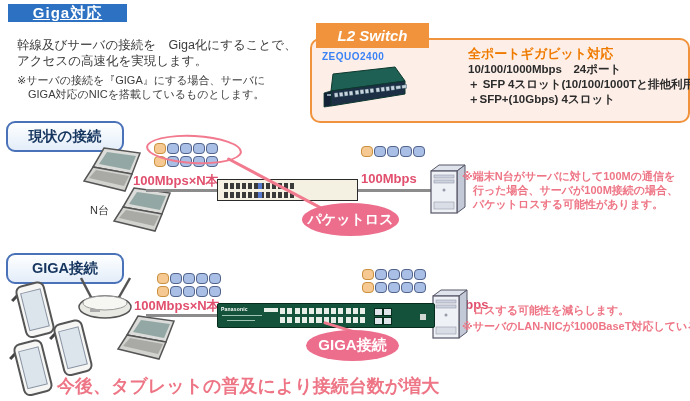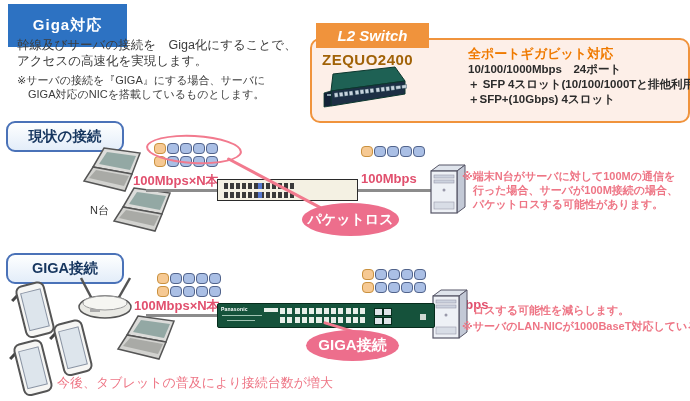--- a/index.html
+++ b/index.html
@@ -6,21 +6,21 @@
   body{font-family:"Liberation Sans","DejaVu Sans",sans-serif;}
   #canvas{position:relative;width:690px;height:401px;background:#fff;overflow:hidden;}
   .abs{position:absolute;}
   .badge-blue{background:#2d72c2;color:#fff;font-weight:bold;font-size:15px;
     display:flex;align-items:center;justify-content:center;letter-spacing:1px;}
   .badge-orange{background:#f0933c;color:#fff;font-weight:bold;font-size:15px;
     display:flex;align-items:center;justify-content:center;z-index:3;font-style:italic;}
   .body-text{font-size:12.5px;color:#3c3c3c;line-height:16px;white-space:pre;}
   .note-text{font-size:11px;color:#3c3c3c;line-height:14px;white-space:pre;}
   .l2-box{background:#fdefe8;border:2px solid #f0933c;border-radius:10px;}
-  .model{font-size:15px;font-weight:bold;color:#a16207;letter-spacing:.5px;}
+  .model{font-size:10px;font-weight:bold;color:#3b82f6;letter-spacing:.5px;}
   .feature{font-size:13px;font-weight:bold;color:#ef7a00;}
   .spec{font-size:11.5px;font-weight:600;color:#2b2b2b;line-height:15px;white-space:pre;}
   .section-label{border:2px solid #4a72b8;border-radius:9px;color:#16365f;font-weight:bold;
     font-size:14.5px;display:flex;align-items:center;justify-content:center;
     background:linear-gradient(#feffff,#e3edf9);}
   .red-label{color:#e1506e;font-weight:bold;font-size:13px;white-space:pre;}
   .pink-note{color:#ee7585;font-weight:bold;font-size:11px;line-height:14px;white-space:pre;}
   .net-line{background:#8c8c8c;height:2.5px;}
   .badge-pink{background:#ed6e8c;border-radius:50%;color:#fff;font-weight:bold;
     display:flex;align-items:center;justify-content:center;z-index:4;}
@@ -35,21 +35,21 @@
   .gswitch .ports{position:absolute;background:repeating-linear-gradient(90deg,#e8efe9 0 5px,#15523b 5px 7.3px);}
   .wswitch{background:#f4f1e3;border:1.5px solid #2a2a2a;box-sizing:border-box;}
   .wswitch .ports{position:absolute;background:repeating-linear-gradient(90deg,#3a3a3a 0 4px,rgba(0,0,0,0) 4px 6px);}
   .brand{position:absolute;left:3px;top:2px;color:#fff;font-size:5px;font-weight:bold;letter-spacing:.2px;}
 </style>
 </head>
 <body>
 
 <div id="canvas">
 
-  <div class="abs badge-blue" style="left:8px;top:4px;width:119px;height:43px;">Giga対応</div>
+  <div class="abs badge-blue" style="left:8px;top:4px;width:119px;height:18px;text-decoration:underline;">Giga対応</div>
   <div class="abs body-text" style="left:17px;top:53px;">アクセスの高速化を実現します。</div>
   <div class="abs body-text" style="left:17px;top:37px;">幹線及びサーバの接続を　Giga化にすることで、</div>
   <div class="abs note-text" style="left:17px;top:73px;">※サーバの接続を『GIGA』にする場合、サーバに</div>
   <div class="abs note-text" style="left:17px;top:87px;">　GIGA対応のNICを搭載しているものとします。</div>
 
   <div class="abs l2-box" style="left:310px;top:38px;width:376px;height:81px;"></div>
   <div class="abs badge-orange" style="left:316px;top:23px;width:113px;height:25px;">L2 Switch</div>
   <div class="abs model" style="left:322px;top:51px;">ZEQUO2400</div>
 
   <svg class="abs" style="left:315px;top:65px;" width="92" height="50" viewBox="0 0 92 50">
@@ -205,15 +205,15 @@
     <circle cx="18" cy="28" r="1.5" fill="#99a"></circle>
     <rect x="8" y="40" width="20" height="7" fill="#d8dde6" stroke="#99a" stroke-width="0.6"></rect>
   </svg>
 
   <div class="abs pink-note" style="left:462px;top:303px;">　ロスする可能性を減らします。</div>
   <div class="abs pink-note" style="left:462px;top:319px;">※サーバのLAN-NICが1000BaseT対応している</div>
 
   <div class="abs pointer" style="left:324px;top:321px;width:44px;transform:rotate(17deg);"></div>
   <div class="abs badge-pink" style="left:306px;top:330px;width:93px;height:31px;font-size:15px;">GIGA接続</div>
 
-  <div class="abs" style="left:57px;top:374px;font-size:13px;font-weight:normal;color:#ee7585;">今後、タブレットの普及により接続台数が増大</div>
+  <div class="abs" style="left:57px;top:374px;font-size:18px;font-weight:bold;color:#ee7585;">今後、タブレットの普及により接続台数が増大</div>
 
 </div>
 
 </body></html>

